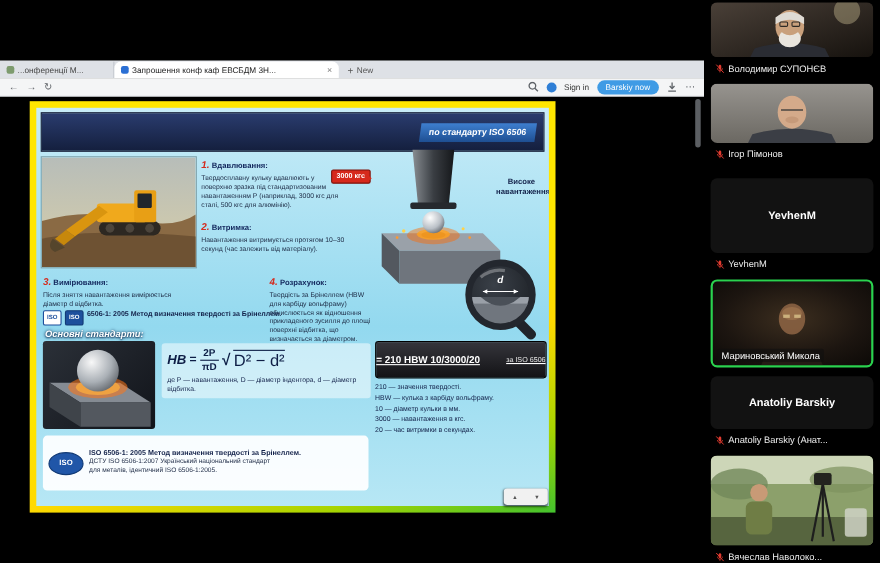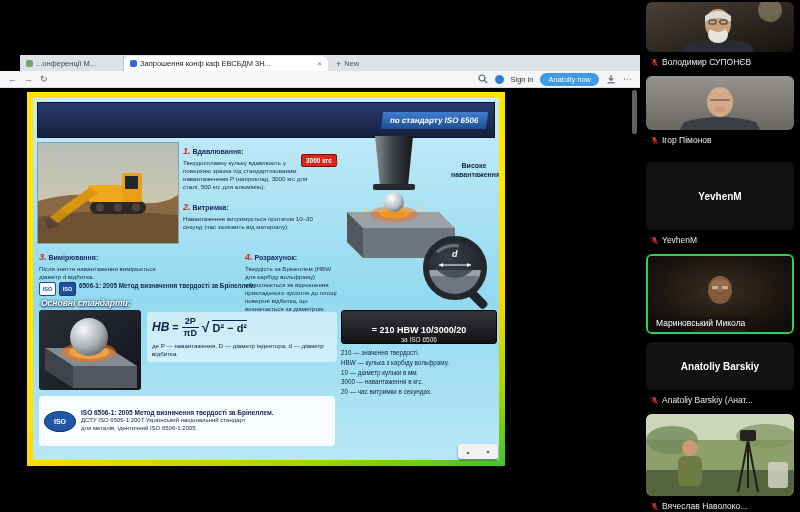--- a/index.html
+++ b/index.html
@@ -3,21 +3,21 @@
 <meta charset="utf-8">
 <style>
   html,body{margin:0;padding:0;background:#000;}
   .screen{position:relative;width:800px;height:512px;background:#000;overflow:hidden;
           font-family:"Liberation Sans",sans-serif;}
 
   
   .main{position:absolute;left:0;top:0;width:640px;height:512px;background:#000;}
 
   .tabbar{position:absolute;left:0;top:55px;width:640px;height:16px;background:#dee1e6;
-          display:flex;align-items:flex-end;margin-left:20px;}
+          display:flex;align-items:flex-end;}
   .tab{height:15px;display:flex;align-items:center;gap:3px;padding:0 6px;font-size:7.5px;
        color:#444;white-space:nowrap;overflow:hidden;box-sizing:border-box;}
   .tab-prev{width:104px;border-right:1px solid #c2c6cc;}
   .tab-active{width:204px;background:#fff;border-radius:6px 6px 0 0;color:#222;}
   .tab-label{overflow:hidden;text-overflow:ellipsis;white-space:nowrap;flex:1;}
   .favicon{width:7px;height:7px;border-radius:2px;flex:0 0 auto;}
   .fav-gray{background:#7d9b6e;}
   .fav-blue{background:#2b6fd4;}
   .close-x{font-size:8px;color:#777;margin-left:2px;}
   .newtab{display:flex;align-items:center;gap:3px;font-size:7.5px;color:#555;padding:0 8px;height:15px;}
@@ -84,26 +84,26 @@
              overflow:hidden;background:linear-gradient(135deg,#2b3038,#11141a);}
 
   .formula{position:absolute;left:114px;top:214px;width:190px;color:#0e1e46;
            background:rgba(255,255,255,.5);border-radius:3px;padding:4px 5px;box-sizing:border-box;}
   .f-row{display:flex;align-items:center;gap:3px;}
   .f-lhs{font-size:12px;font-weight:bold;font-style:italic;}
   .f-eq{font-size:11px;font-weight:bold;}
   .f-frac{display:inline-flex;flex-direction:column;align-items:center;font-size:9px;font-weight:bold;line-height:1.2;}
   .f-num{border-bottom:1px solid #0e1e46;padding:0 3px;}
   .f-sqrt{font-size:14px;font-weight:bold;}
-  .f-rad{border-top:1px solid #0e1e46;font-size:11px;font-weight:bold;padding-top:1px;}
+  .f-rad{border-top:1px solid #0e1e46;font-size:15px;font-weight:normal;padding-top:1px;}
   .f-legend{font-size:6.2px;line-height:1.3;margin-top:3px;color:#13224a;}
 
   .desig{position:absolute;left:308px;top:212px;width:154px;height:32px;border-radius:3px;
          background:linear-gradient(180deg,#35353b,#131316);border:1px solid #000;color:#fff;
-         display:flex;flex-direction:column;align-items:center;justify-content:flex-end;}
+         display:flex;flex-direction:row;align-items:center;justify-content:space-between;text-decoration:underline;}
   .desig-main{font-size:9px;font-weight:bold;}
   .desig-sub{font-size:6.5px;color:#e8e8e8;margin-top:1px;}
 
   .legend{position:absolute;left:308px;top:250px;width:156px;font-size:6.3px;color:#13224a;line-height:1.55;}
 
   .pfooter{position:absolute;left:6px;top:298px;width:296px;height:50px;background:rgba(255,255,255,.93);
            border-radius:4px;display:flex;align-items:center;gap:5px;padding:3px 5px;box-sizing:border-box;}
   .pfooter-logo{width:30px;height:19px;border-radius:50%;background:#2056a8;color:#fff;font-size:7px;
                 font-weight:bold;display:flex;align-items:center;justify-content:center;flex:0 0 auto;
                 border:1px solid #123a75;}
@@ -154,21 +154,21 @@
       <span class="tb-glyph">←</span>
       <span class="tb-glyph">→</span>
       <span class="tb-glyph">↻</span>
       <span class="tb-spacer"></span>
       <svg class="tb-svg" width="10" height="10" viewBox="0 0 10 10">
           <circle cx="4" cy="4" r="3" fill="none" stroke="#5f6368" stroke-width="1.2"></circle>
           <line x1="6.2" y1="6.2" x2="9" y2="9" stroke="#5f6368" stroke-width="1.2"></line>
         </svg>
       <span class="avatar-dot"></span>
       <span class="signin">Sign in</span>
-      <span class="upgrade">Anatoliy now</span>
+      <span class="upgrade">Barskiy now</span>
       <svg class="tb-svg" width="10" height="10" viewBox="0 0 10 10">
           <line x1="5" y1="1" x2="5" y2="6" stroke="#5f6368" stroke-width="1.2"></line>
           <polyline points="2.8,4.2 5,6.5 7.2,4.2" fill="none" stroke="#5f6368" stroke-width="1.2"></polyline>
           <line x1="1.5" y1="8.8" x2="8.5" y2="8.8" stroke="#5f6368" stroke-width="1.2"></line>
         </svg>
       <span class="tb-glyph">⋯</span>
     </div>
 
     <div class="viewport">
 

